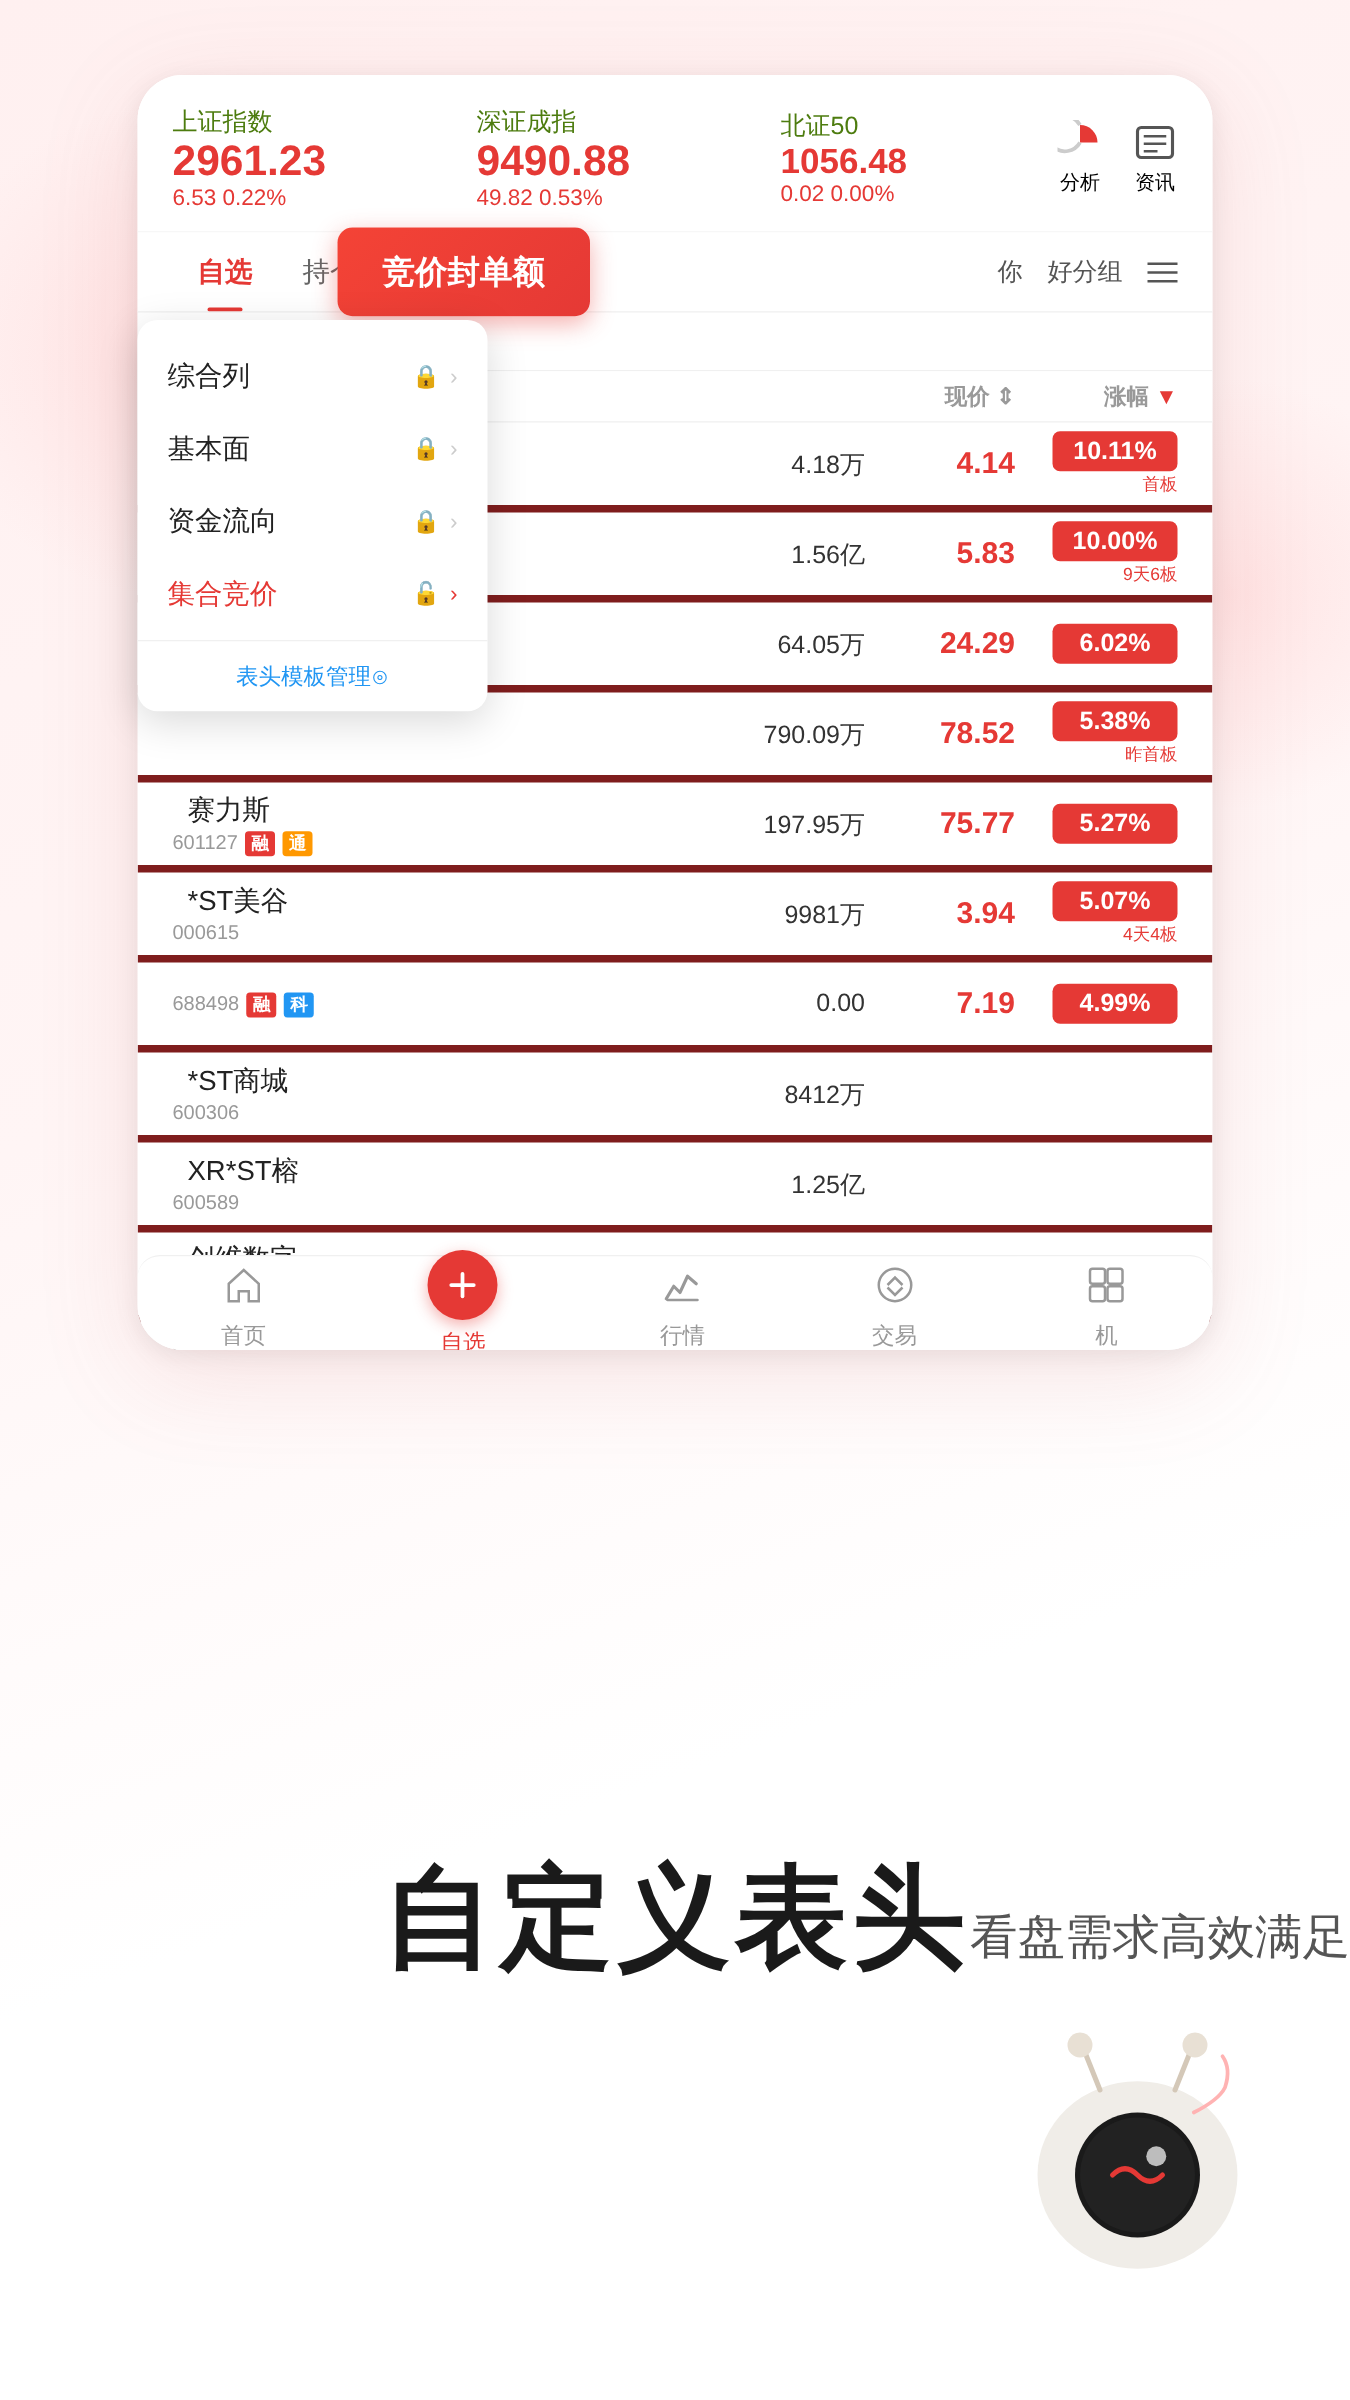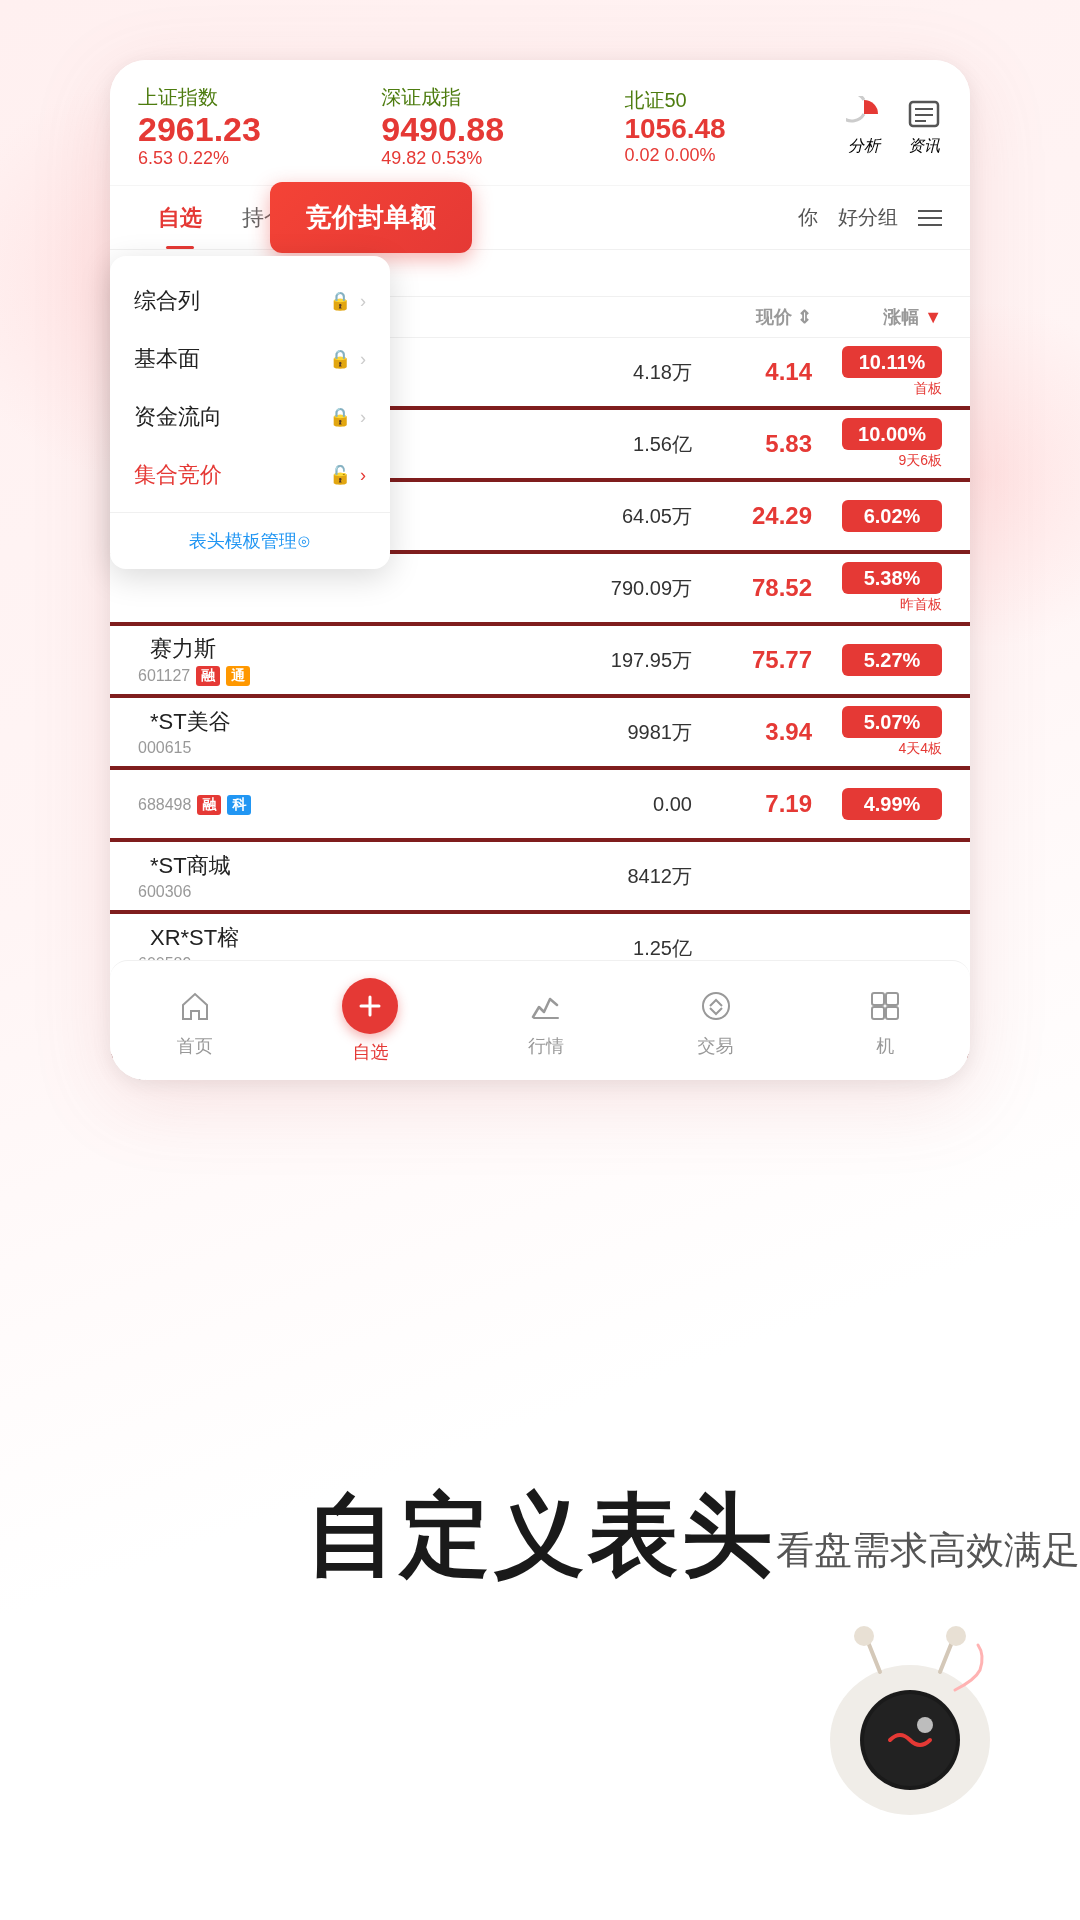--- a/index.html
+++ b/index.html
@@ -71,21 +71,20 @@
       line-height: 1.1;
     }
     .index-change {
       font-size: 18px;
       color: #e53935;
     }
     .header-icons {
       display: flex;
       gap: 24px;
       align-items: flex-start;
-      font-style: italic;
     }
     .header-icon-item {
       display: flex;
       flex-direction: column;
       align-items: center;
       gap: 4px;
     }
     .header-icon-item svg {
       width: 36px;
       height: 36px;
@@ -195,21 +194,21 @@
     .col-price { width: 120px; text-align: right; font-size: 18px; color: #999; }
     .col-change { width: 130px; text-align: right; font-size: 18px; color: #999; }
     .sort-arrow { display: inline-block; }
 
     
     .stock-list { overflow: hidden; }
     .stock-row {
       display: flex;
       align-items: center;
       padding: 10px 28px;
-      border-bottom: 4px solid #7f1d1d;
+      border-bottom: 6px solid #7f1d1d;
       height: 72px;
     }
     .stock-info { flex: 2; }
     .stock-name { font-size: 22px; color: #222; font-weight: 500; margin-left: 12px; }
     .stock-code { font-size: 16px; color: #999; display: flex; align-items: center; gap: 6px; margin-top: 2px; }
     .tag {
       font-size: 14px;
       padding: 1px 5px;
       border-radius: 3px;
       font-weight: 600;
@@ -252,21 +251,21 @@
     }
     .status-time { color: #555; font-weight: 500; }
     .status-link { color: #e53935; display: flex; align-items: center; gap: 4px; }
 
     
     .bottom-nav {
       position: absolute;
       bottom: 0;
       left: 0;
       right: 0;
-      height: 120px;
+      height: 76px;
       background: #ffffff;
       display: flex;
       align-items: center;
       justify-content: space-around;
       border-top: 1px solid #f0f0f0;
       border-radius: 18px;
     }
     .nav-item {
       display: flex;
       flex-direction: column;

